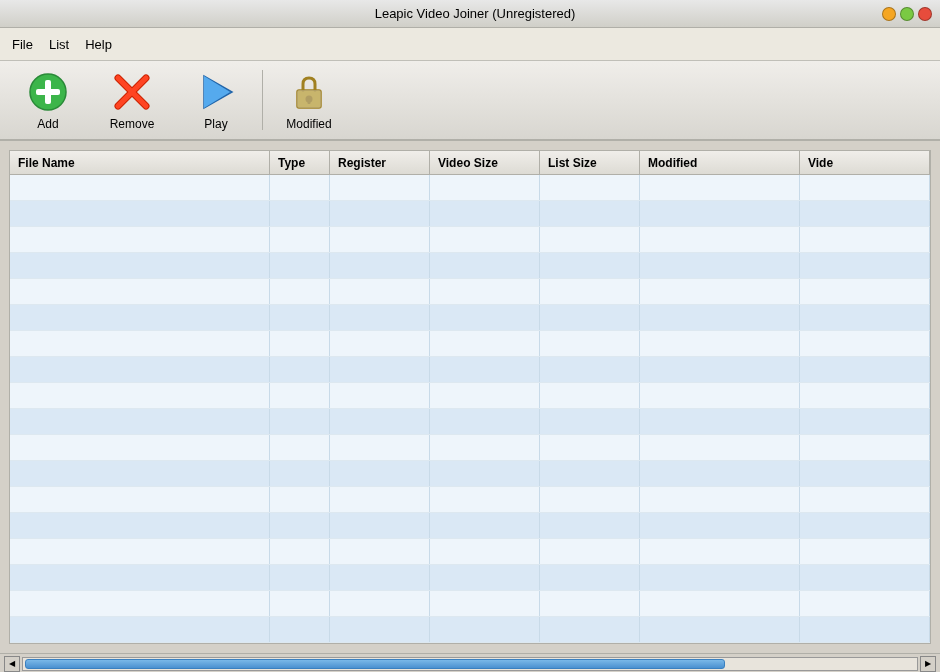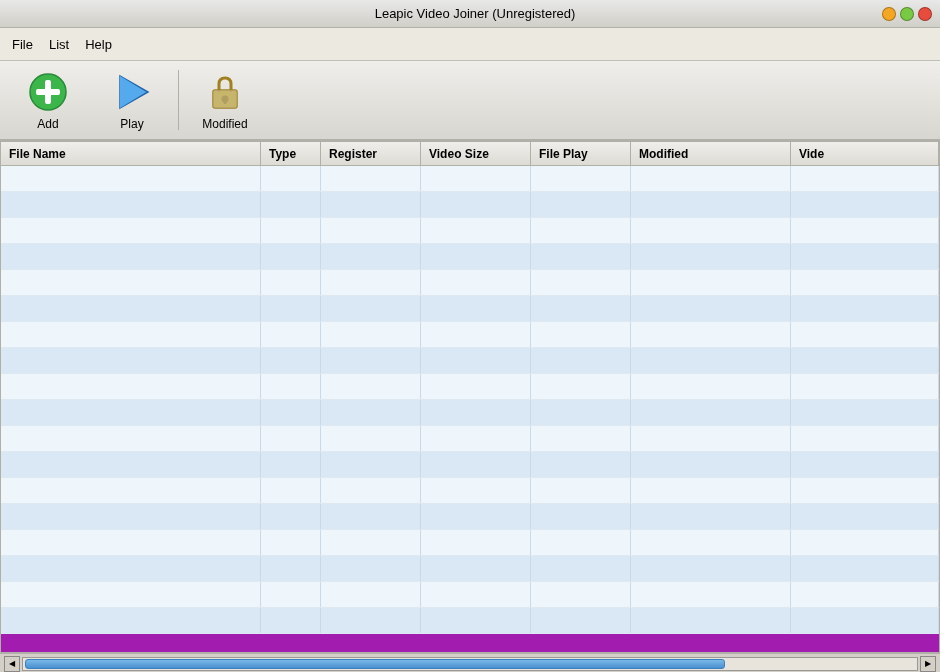--- a/index.html
+++ b/index.html
@@ -108,23 +108,23 @@
     .main-area {
       display: flex;
       flex-direction: column;
       height: calc(672px - 28px - 24px - 80px - 28px);
     }
 
     
     .file-table {
       flex: 1;
       overflow: hidden;
-      background: #a21caf;
+      background: #a3a3a3;
       border: 1px solid #b0afa8;
-      margin: 0;
+      margin: 9px;
     }
     .table-header {
       display: flex;
       background: linear-gradient(to bottom, #f0eeea, #dddbd4);
       border-bottom: 1px solid #b0afa8;
       height: 24px;
       align-items: center;
     }
     .col-header {
       padding: 2px 8px;
@@ -248,20 +248,32 @@
     <div class="toolbar-btn-icon">
       <svg width="44" height="44" viewBox="0 0 44 44">
         <circle cx="22" cy="22" r="18" fill="#3cb54a" stroke="#2a8a38" stroke-width="1.5"></circle>
         <rect x="19" y="10" width="6" height="24" fill="white" rx="2"></rect>
         <rect x="10" y="19" width="24" height="6" fill="white" rx="2"></rect>
       </svg>
     </div>
     <span class="toolbar-btn-label">Add</span>
   </div>
 
+  <div class="toolbar-btn">
+    <div class="toolbar-btn-icon">
+      <svg width="44" height="44" viewBox="0 0 44 44">
+
+        <line x1="8" y1="8" x2="36" y2="36" stroke="#cc2200" stroke-width="7" stroke-linecap="round"></line>
+        <line x1="36" y1="8" x2="8" y2="36" stroke="#cc2200" stroke-width="7" stroke-linecap="round"></line>
+        <line x1="8" y1="8" x2="36" y2="36" stroke="#ff4422" stroke-width="5" stroke-linecap="round"></line>
+        <line x1="36" y1="8" x2="8" y2="36" stroke="#ff4422" stroke-width="5" stroke-linecap="round"></line>
+      </svg>
+    </div>
+    <span class="toolbar-btn-label">Remove</span>
+  </div>
 
   <div class="toolbar-btn">
     <div class="toolbar-btn-icon">
       <svg width="44" height="44" viewBox="0 0 44 44">
         <polygon points="10,6 10,38 38,22" fill="#4488cc" stroke="#2266aa" stroke-width="1.5"></polygon>
         <polygon points="10,6 10,38 36,22" fill="#55aaee"></polygon>
       </svg>
     </div>
     <span class="toolbar-btn-label">Play</span>
   </div>
@@ -288,21 +300,21 @@
 </div>
 
 <div class="main-area">
   <div class="file-table">
 
     <div class="table-header">
       <div class="col-header col-filename">File Name</div>
       <div class="col-header col-type">Type</div>
       <div class="col-header col-duration">Register</div>
       <div class="col-header col-videosize">Video Size</div>
-      <div class="col-header col-filesize">File Play</div>
+      <div class="col-header col-filesize">List Size</div>
       <div class="col-header col-modified">Modified</div>
       <div class="col-header col-vide">Vide</div>
     </div>
 
     <div class="table-body">
 
       <div class="table-row">
         <div class="table-cell col-filename"></div>
         <div class="table-cell col-type"></div>
         <div class="table-cell col-duration"></div>

